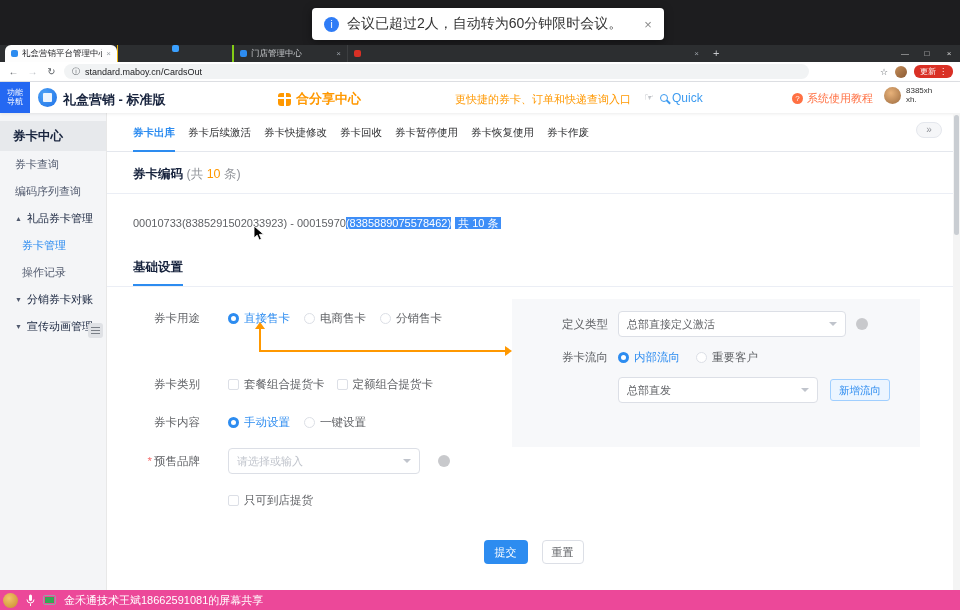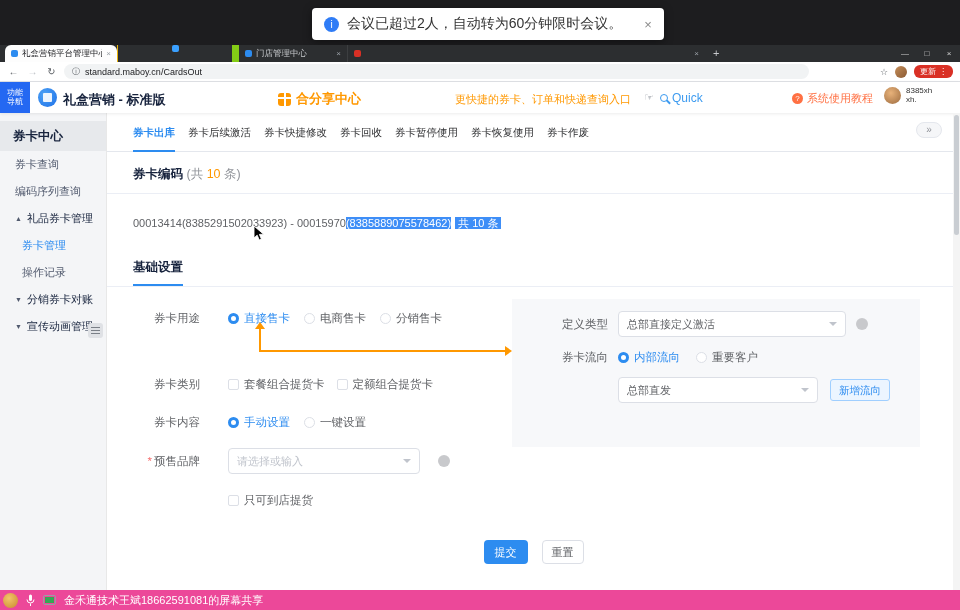--- a/index.html
+++ b/index.html
@@ -16,21 +16,21 @@
 
   
   .tabstrip{position:absolute;left:0;top:45px;width:960px;height:17px;background:#2c2e30;display:flex;align-items:flex-end;}
   .tab{position:relative;height:17px;display:flex;align-items:center;gap:4px;padding:0 6px;font-size:8.5px;color:#c7c9cc;cursor:pointer;}
   .tab .fav{width:7px;height:7px;border-radius:2px;flex:none;}
   .tab .tab-label{overflow:hidden;white-space:nowrap;max-width:230px;}
   .tab .tab-close{margin-left:auto;font-size:8px;color:#9aa0a6;cursor:pointer;}
   .tab.active{background:#fdfdfd;color:#202124;border-radius:6px 6px 0 0;}
   .tab1{width:112px;margin-left:5px;}
   .tab2{width:115px;border-left:1px solid #eab308;flex-direction:column;}
-  .tab3{width:115px;border-left:7px solid #84cc16;}
+  .tab3{width:115px;border-left:2px solid #84cc16;}
   .tab4{width:358px;border-left:1px solid #3c3e40;}
   .newtab{color:#c7c9cc;font-size:11px;margin-left:8px;line-height:17px;cursor:pointer;}
   .win-controls{margin-left:auto;display:flex;align-items:center;height:17px;}
   .win-btn{width:22px;text-align:center;color:#d6d6d6;font-size:8px;line-height:17px;cursor:pointer;}
 
   
   .addressbar{position:absolute;left:0;top:62px;width:960px;height:20px;background:#fff;border-bottom:1px solid #dfe1e5;display:flex;align-items:center;padding:0 7px;gap:6px;}
   .nav-ic{font-size:10px;color:#5f6368;width:13px;text-align:center;cursor:pointer;}
   .nav-ic.disabled{color:#bdc1c6;}
   .url-pill{height:15px;flex:1;max-width:745px;background:#f1f3f4;border-radius:8px;display:flex;align-items:center;padding:0 8px;gap:5px;cursor:text;}
@@ -265,21 +265,21 @@
 
       <div class="codes-title">
         <span>券卡编码</span>
         <span class="codes-count">
           <span>(共 </span><span class="num">10</span><span> 条)</span>
         </span>
       </div>
       <div class="divider"></div>
 
       <div class="code-line">
-        <span>00013414(8385291502033923) - 00015970</span><span class="sel">(8385889075578462)</span><span class="badge-sel">共 10 条</span>
+        <span>00010733(8385291502033923) - 00015970</span><span class="sel">(8385889075578462)</span><span class="badge-sel">共 10 条</span>
       </div>
 
       <svg class="cursor-svg" width="12" height="17" viewBox="0 0 12 17">
         <path d="M1 1 L1 13 L4.2 10.2 L6.2 15 L8.4 14 L6.4 9.4 L10.6 9.2 Z" fill="#000" stroke="#fff" stroke-width="0.9"></path>
       </svg>
 
       <div>
         <span class="settings-title">基础设置</span>
         <div class="settings-divider"></div>
       </div>

